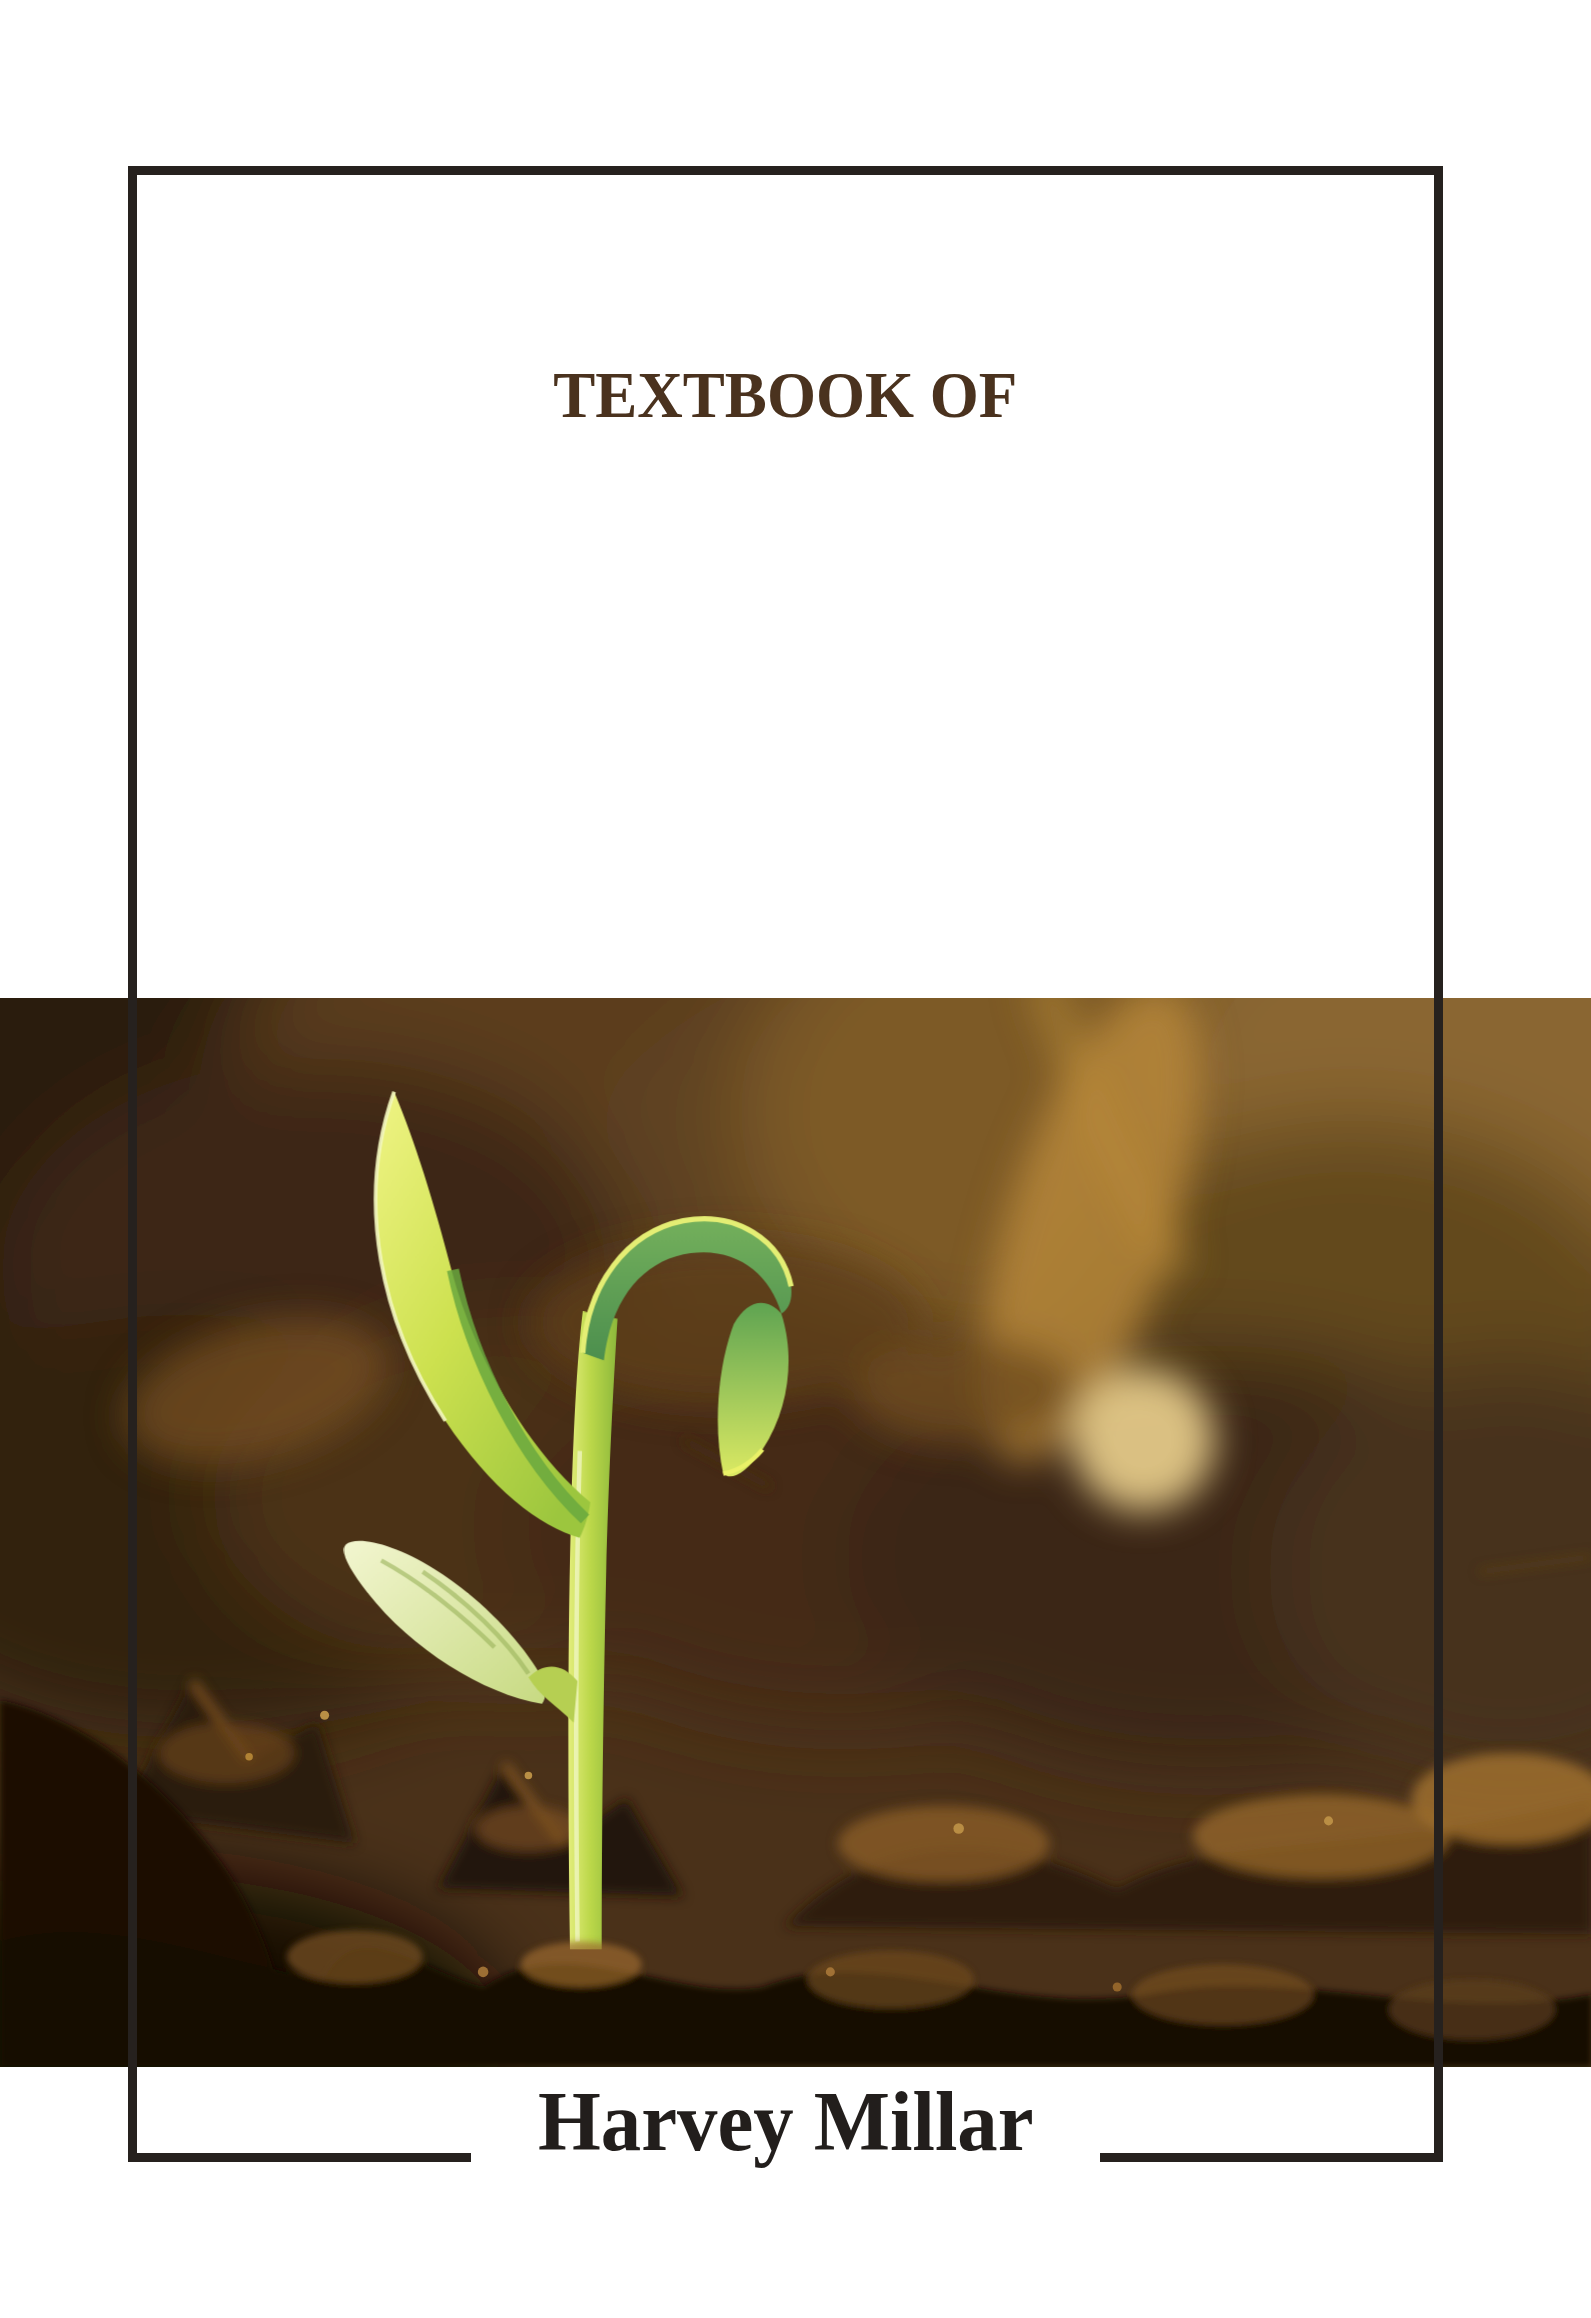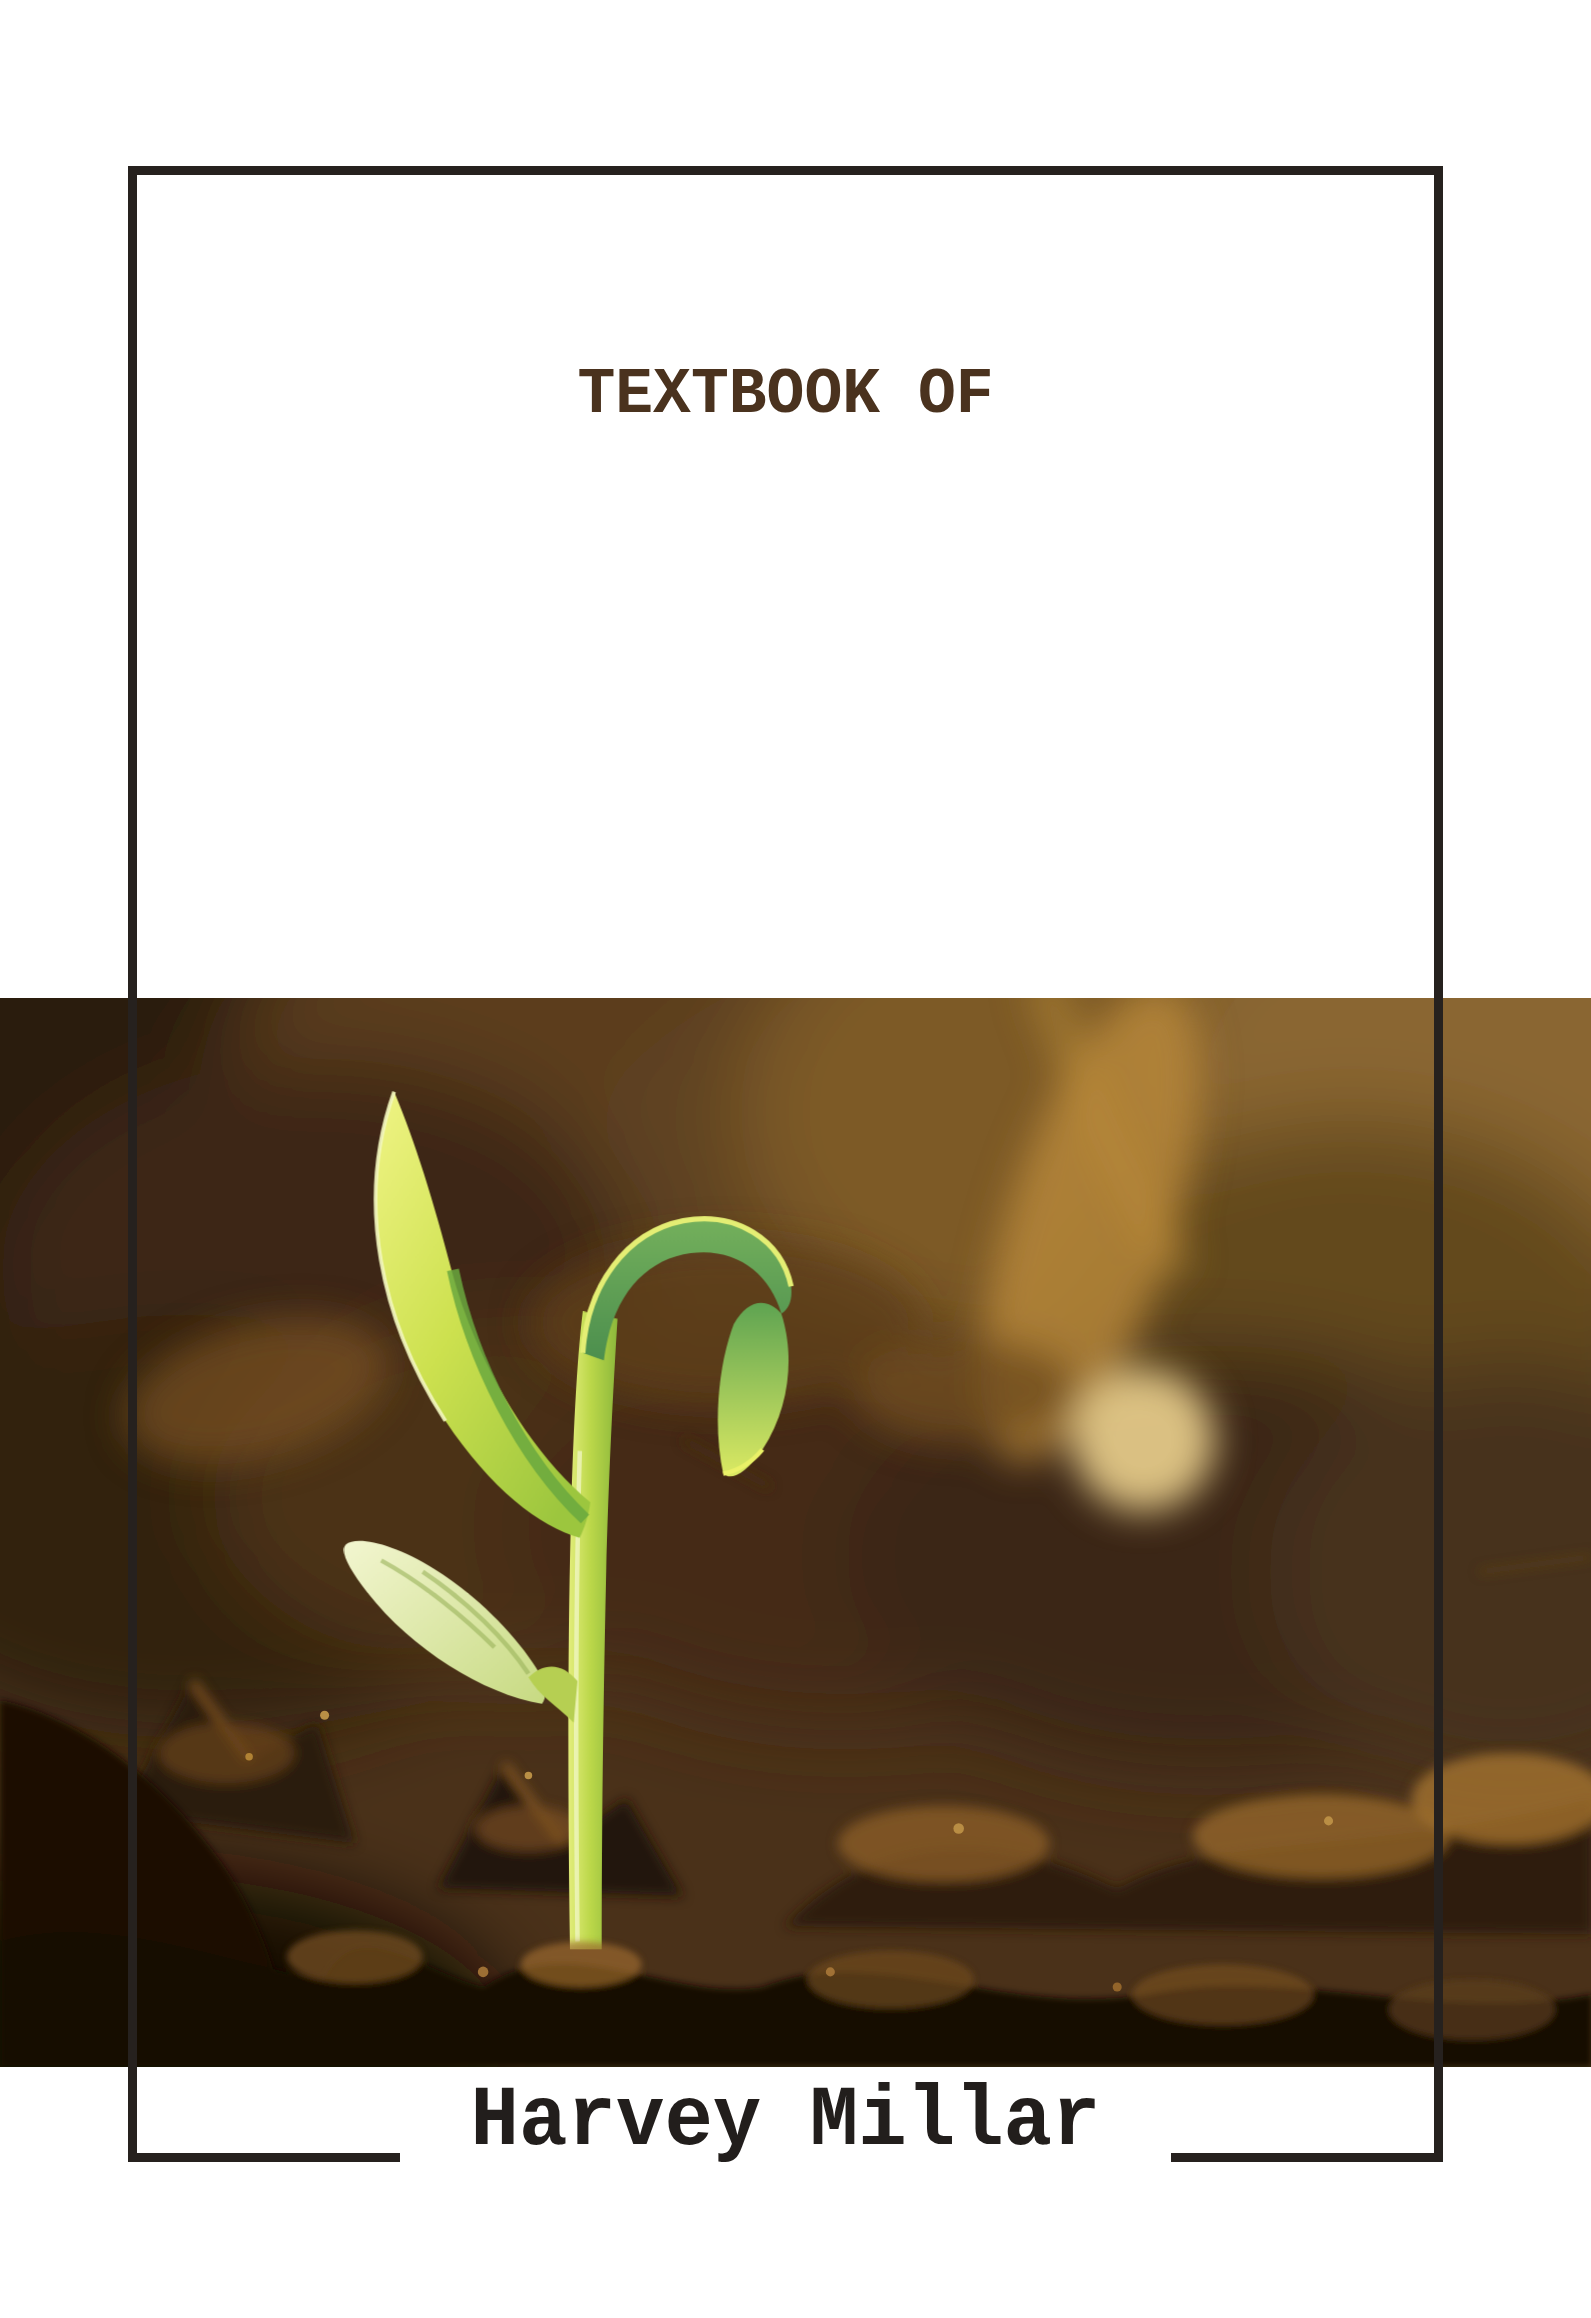--- a/index.html
+++ b/index.html
@@ -7,21 +7,21 @@
     --title-brown:#4a321e;
     --frame-dark:#26211e;
     --author-dark:#221e1c;
   }
   html,body{margin:0;padding:0;background:#888;}
   .cover{
     position:relative;
     width:1592px;height:2319px;
     background:var(--page-bg);
     overflow:hidden;
-    font-family:Liberation Mono, monospace;
+    font-family:Liberation Serif, serif;
   }
   
   .photo{
     position:absolute;left:0;top:998px;width:1592px;height:1069px;
     background:#46301a;overflow:hidden;z-index:1;
   }
   .photo svg{display:block;width:1592px;height:1069px;}
   
   .frame{
     position:absolute;left:128px;top:166px;width:1315px;height:1996px;

